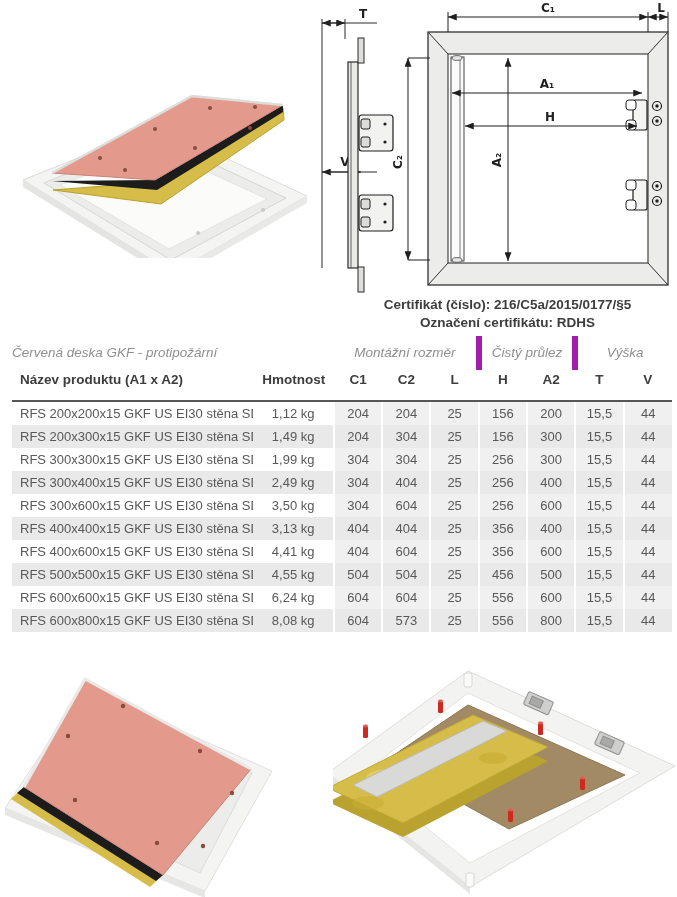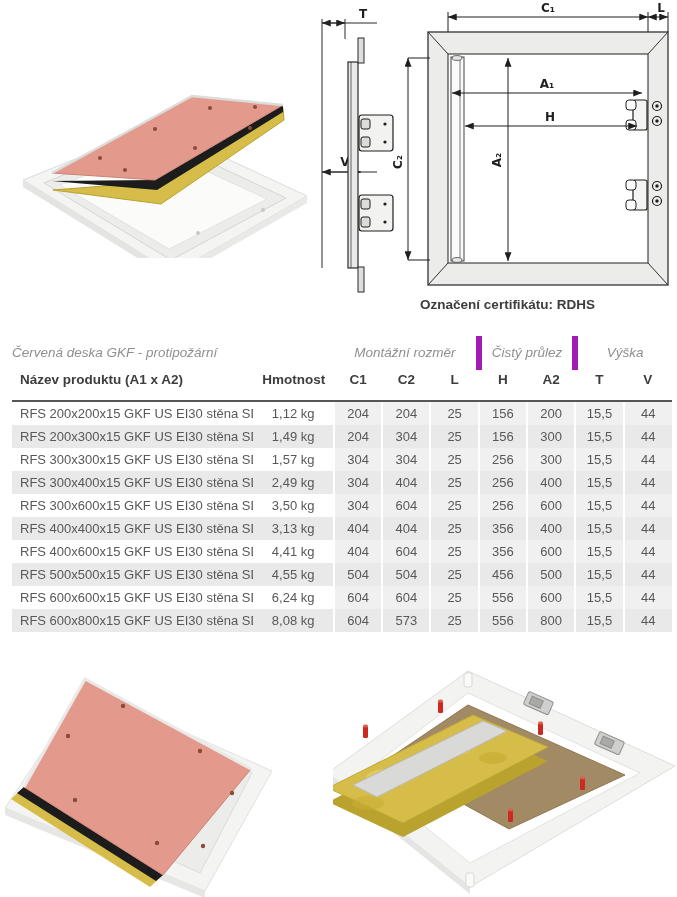--- a/index.html
+++ b/index.html
@@ -150,20 +150,21 @@
     </g>
     <text class="dimtxt" x="158" y="12" text-anchor="middle">C₁</text>
     <text class="dimtxt" x="271" y="12" text-anchor="middle">L</text>
     <text class="dimtxt" x="12" y="162" text-anchor="middle" transform="rotate(-90 12 162)">C₂</text>
     <text class="dimtxt" x="157" y="88" text-anchor="middle">A₁</text>
     <text class="dimtxt" x="160" y="121" text-anchor="middle">H</text>
     <text class="dimtxt" x="111" y="160" text-anchor="middle" transform="rotate(-90 111 160)">A₂</text>
   </svg>
 
   <div class="abs cert">
+    <div>Certifikát (číslo): 216/C5a/2015/0177/§5</div>
     <div>Označení certifikátu: RDHS</div>
   </div>
 
   <div class="abs tablewrap">
     <table class="products">
       <colgroup>
         <col style="width:240px">
           <col style="width:80px">
         <col style="width:48px">
           <col style="width:48px">
@@ -210,21 +211,21 @@
             <td class="col-num">204</td>
             <td class="col-num">304</td>
             <td class="col-num">25</td>
             <td class="col-num">156</td>
             <td class="col-num">300</td>
             <td class="col-num">15,5</td>
             <td class="col-num">44</td>
           </tr>
           <tr class="odd">
             <td class="col-name">RFS 300x300x15 GKF US EI30 stěna SDK</td>
-            <td class="col-weight">1,57 kg</td>
+            <td class="col-weight">1,99 kg</td>
             <td class="col-num">304</td>
             <td class="col-num">304</td>
             <td class="col-num">25</td>
             <td class="col-num">256</td>
             <td class="col-num">300</td>
             <td class="col-num">15,5</td>
             <td class="col-num">44</td>
           </tr>
           <tr class="even">
             <td class="col-name">RFS 300x400x15 GKF US EI30 stěna SDK</td>

